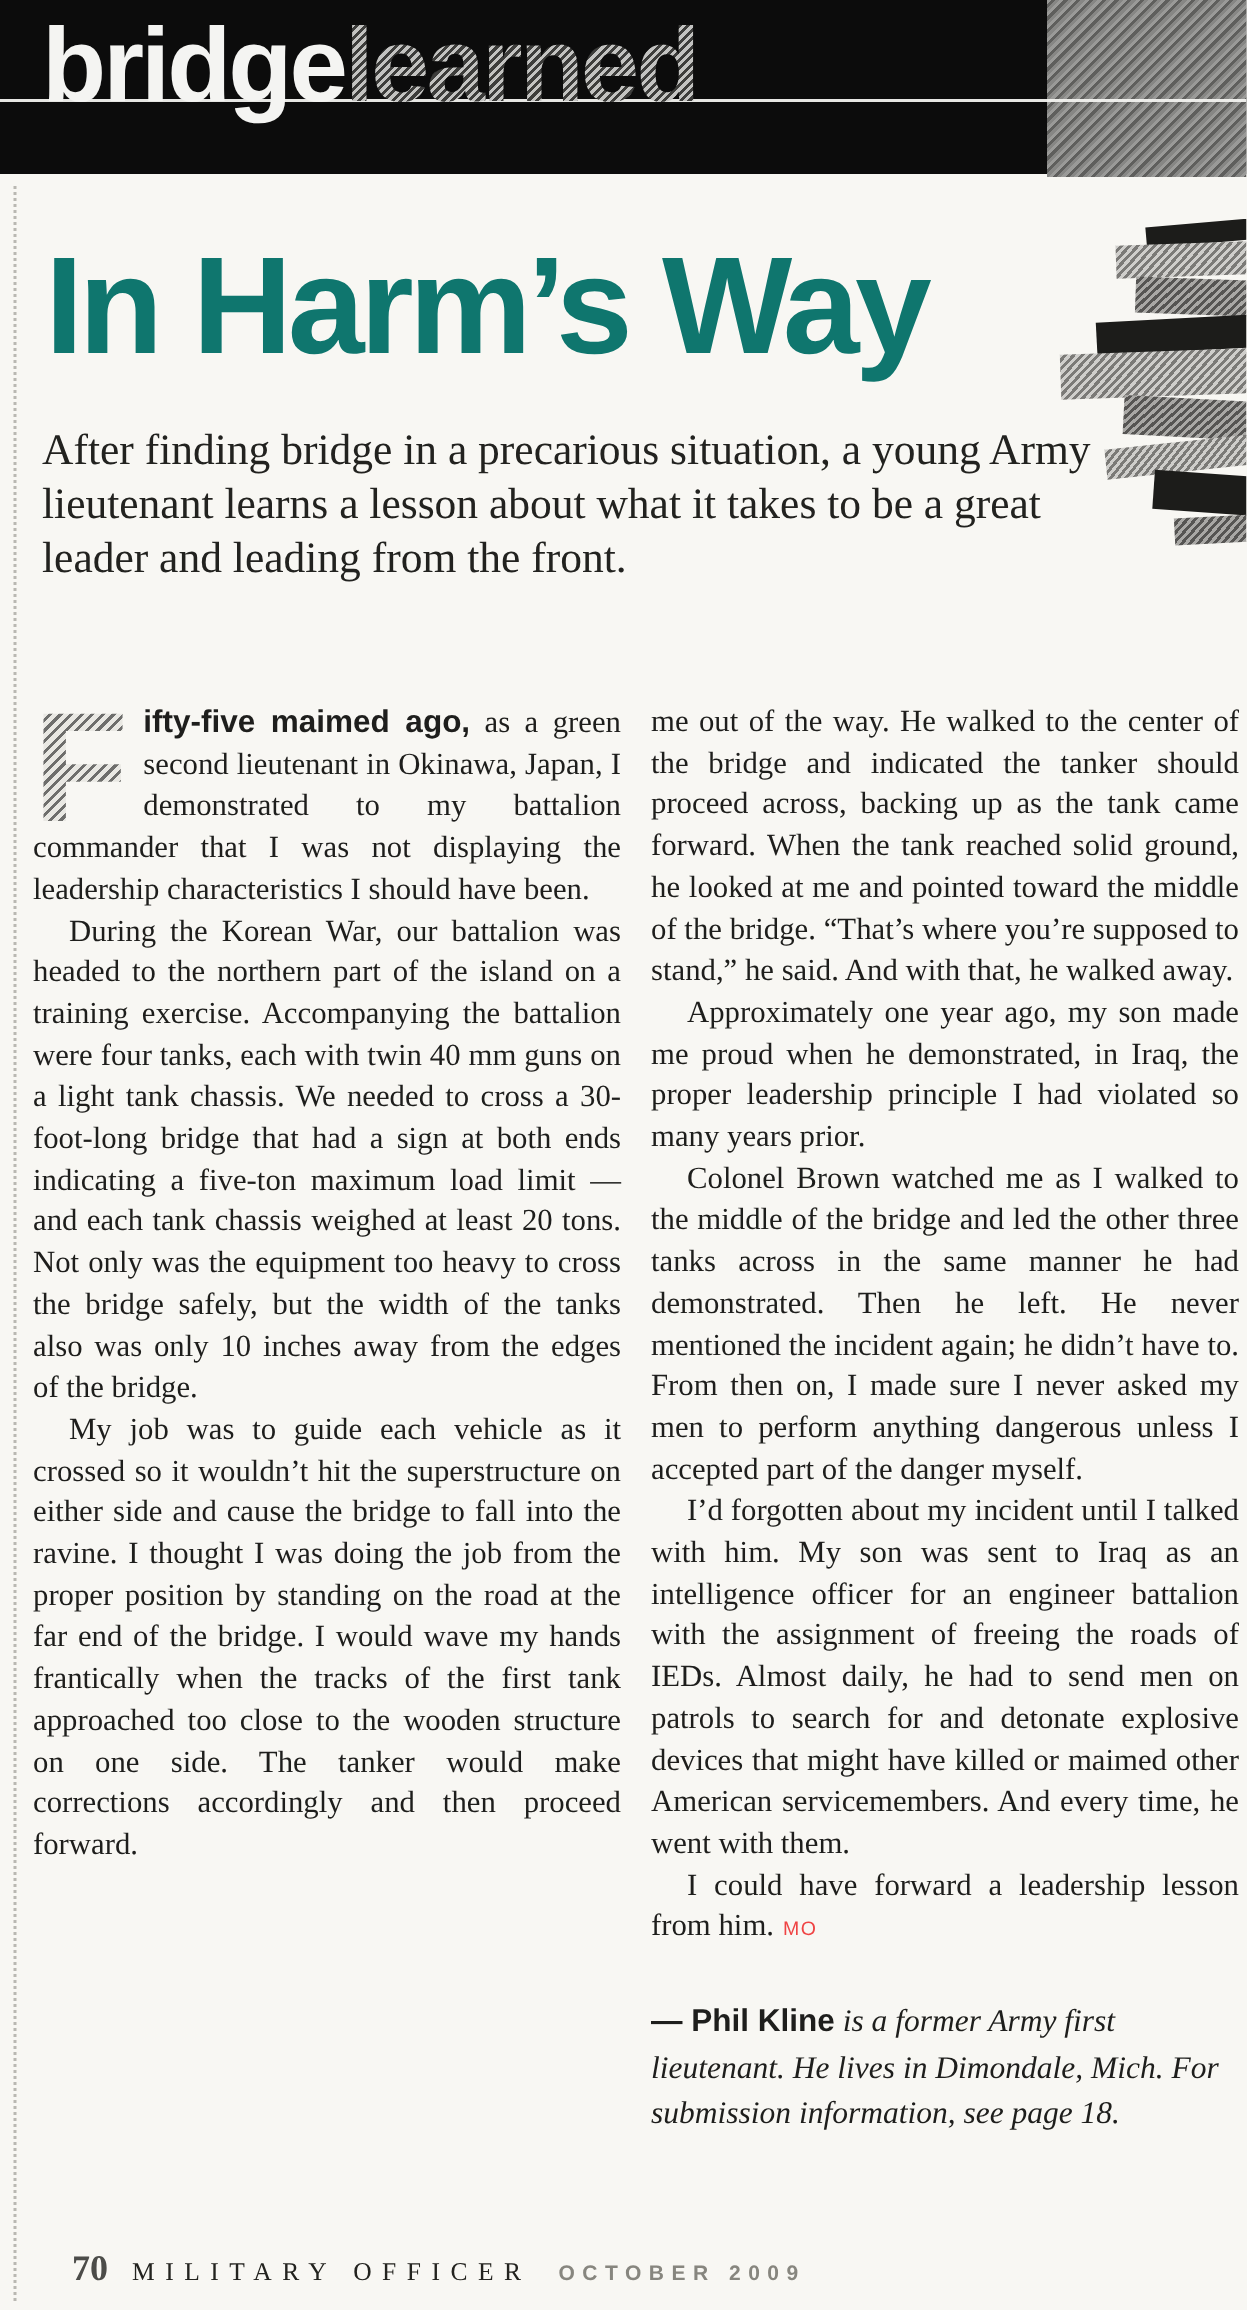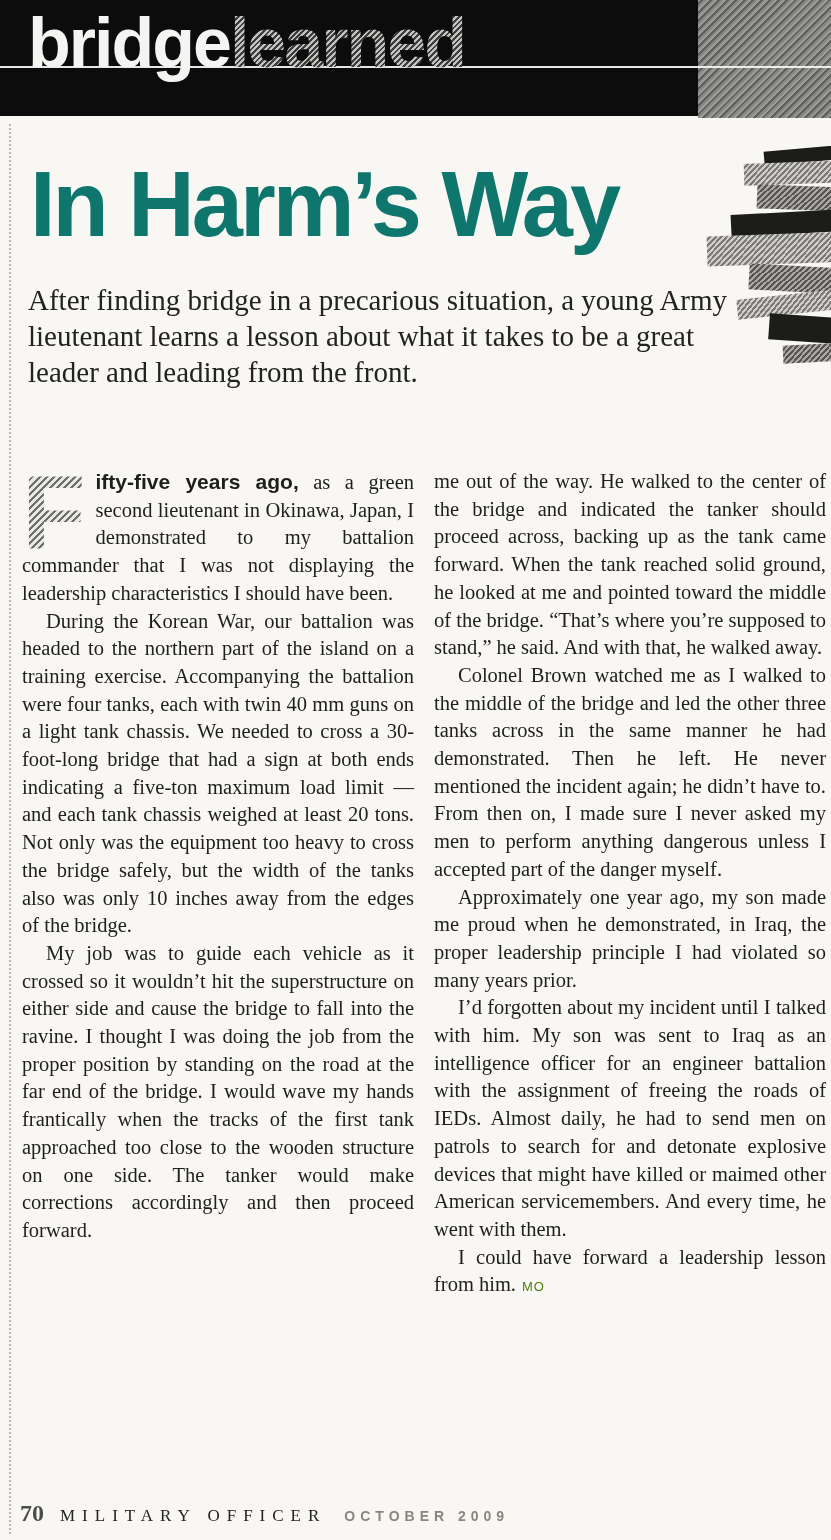--- a/index.html
+++ b/index.html
@@ -115,21 +115,21 @@
     -webkit-text-fill-color: transparent;
   }
   .lead-bold {
     font-family: "Liberation Sans", sans-serif;
     font-weight: bold;
     font-size: 21px;
   }
   .endmark {
     font-size: 13px;
     font-family: "Liberation Sans", sans-serif;
-    color: #4d7c0f;
+    color: #ef4444;
     letter-spacing: 1px;
     margin-left: 6px;
   }
 
   
   .byline {
     margin-top: 32px;
     font-style: italic;
     font-size: 21px; line-height: 30px;
     text-align: left;
@@ -145,20 +145,21 @@
   .footer {
     position: absolute; top: 1500px; left: 20px;
     white-space: nowrap;
   }
   .footer .page-num {
     font-family: "Liberation Serif", serif;
     font-weight: bold;
     font-size: 24px;
     color: #4c4c49;
     margin-right: 16px;
+    margin-left: 28px;
   }
   .footer .magazine {
     font-family: "Liberation Serif", serif;
     font-size: 17px;
     letter-spacing: 7px;
     color: #23231f;
     margin-right: 18px;
   }
   .footer .issue {
     font-family: "Liberation Sans", sans-serif;
@@ -191,28 +192,29 @@
   <div class="bk bk7 bk-hatch-light"></div>
   <div class="bk bk8 bk-dark"></div>
   <div class="bk bk9 bk-hatch-mid"></div>
 </div>
 
 <h1 class="headline">In Harm’s Way</h1>
 <div class="deck">After finding bridge in a precarious situation, a young Army lieutenant learns a lesson about what it takes to be a great leader and leading from the front.</div>
 
 <div class="columns">
   <div class="col">
-    <p><span class="dropcap">F</span><span class="lead-bold">ifty-five years ago,</span><span> as a green second lieutenant in Okinawa, Japan, I demonstrated to my battalion commander that I was not displaying the leadership characteristics I should have been.</span></p>
+    <p><span class="dropcap">F</span><span class="lead-bold">ifty-five maimed ago,</span><span> as a green second lieutenant in Okinawa, Japan, I demonstrated to my battalion commander that I was not displaying the leadership characteristics I should have been.</span></p>
     <p class="indent">During the Korean War, our battalion was headed to the northern part of the island on a training exercise. Accompanying the battalion were four tanks, each with twin 40 mm guns on a light tank chassis. We needed to cross a 30-foot-long bridge that had a sign at both ends indicating a five-ton maximum load limit — and each tank chassis weighed at least 20 tons. Not only was the equipment too heavy to cross the bridge safely, but the width of the tanks also was only 10 inches away from the edges of the bridge.</p>
     <p class="indent">My job was to guide each vehicle as it crossed so it wouldn’t hit the superstructure on either side and cause the bridge to fall into the ravine. I thought I was doing the job from the proper position by standing on the road at the far end of the bridge. I would wave my hands frantically when the tracks of the first tank approached too close to the wooden structure on one side. The tanker would make corrections accordingly and then proceed forward.</p>
   </div>
   <div class="col">
     <p>me out of the way. He walked to the center of the bridge and indicated the tanker should proceed across, backing up as the tank came forward. When the tank reached solid ground, he looked at me and pointed toward the middle of the bridge. “That’s where you’re supposed to stand,” he said. And with that, he walked away.</p>
+    <p class="indent">Approximately one year ago, my son made me proud when he demonstrated, in Iraq, the proper leadership principle I had violated so many years prior.</p>
     <p class="indent">Colonel Brown watched me as I walked to the middle of the bridge and led the other three tanks across in the same manner he had demonstrated. Then he left. He never mentioned the incident again; he didn’t have to. From then on, I made sure I never asked my men to perform anything dangerous unless I accepted part of the danger myself.</p>
-    <p class="indent">Approximately one year ago, my son made me proud when he demonstrated, in Iraq, the proper leadership principle I had violated so many years prior.</p>
     <p class="indent">I’d forgotten about my incident until I talked with him. My son was sent to Iraq as an intelligence officer for an engineer battalion with the assignment of freeing the roads of IEDs. Almost daily, he had to send men on patrols to search for and detonate explosive devices that might have killed or maimed other American servicemembers. And every time, he went with them.</p>
     <p class="indent"><span>I could have forward a leadership lesson from him.</span><span class="endmark">MO</span></p>
+    <div class="byline"><span class="byline-name">— Phil Kline</span><span> is a former Army first lieutenant. He lives in Dimondale, Mich. For submission information, see page 18.</span></div>
   </div>
 </div>
 
 <div class="footer">
   <span class="page-num">70</span><span class="magazine">MILITARY OFFICER</span><span class="issue">OCTOBER 2009</span>
 </div>
 
 </body></html>

